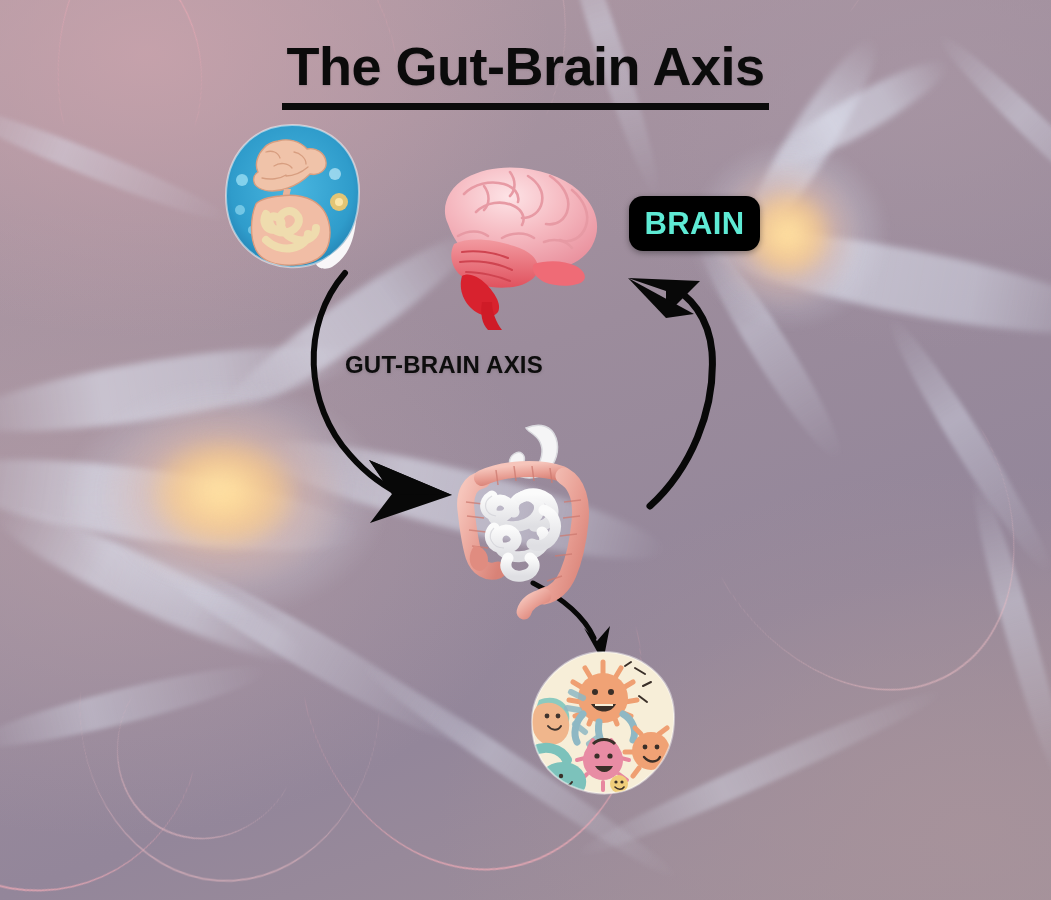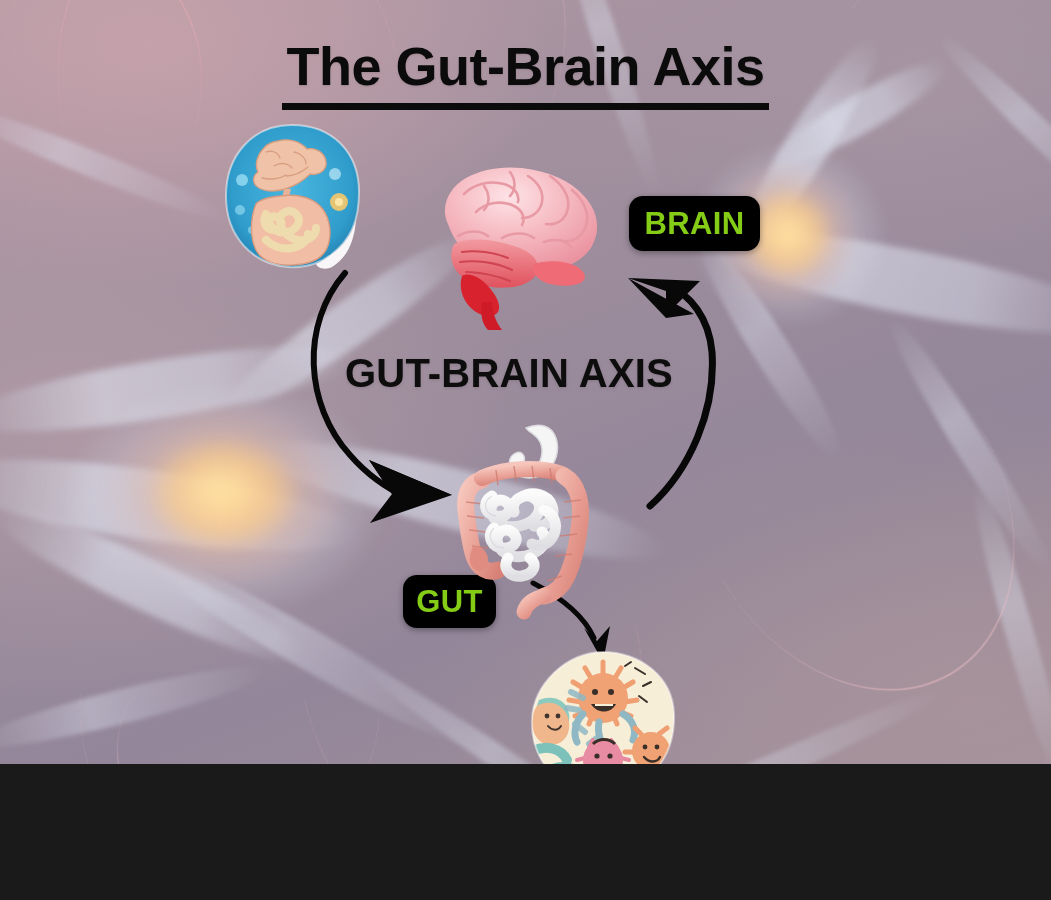--- a/index.html
+++ b/index.html
@@ -1,20 +1,20 @@
 <!DOCTYPE html>
 <html><head>
 <meta charset="utf-8">
 <style>
   html,body{margin:0;padding:0;background:#1a1a1a;}
   body{font-family:"Liberation Sans", sans-serif;}
 
   #stage{
     position:relative;
-    width:1051px;height:764px;
+    width:1051px;height:900px;
     overflow:hidden;
     background:#9b8c9a;
   }
 
   
   .bg-layer{position:absolute;inset:0;pointer-events:none;}
 
   .bg-base{
     background:
       radial-gradient(ellipse 55% 45% at 14% 6%,   rgba(201,163,172,.85) 0%, rgba(201,163,172,0) 70%),
@@ -71,35 +71,35 @@
     font-size:54px;font-weight:bold;color:#0b0b0b;
     letter-spacing:-0.5px;line-height:1.05;
     padding:0 4px 8px 4px;
     border-bottom:7px solid #0b0b0b;
     text-shadow:0 1px 2px rgba(120,100,110,.35);
   }
 
   
   .pill{
     position:absolute;
-    background:#000;color:#84cc16;
+    background:#000;color:#5eead4;
     font-weight:bold;
     border-radius:14px;
     display:flex;align-items:center;justify-content:center;
     box-shadow:0 2px 6px rgba(0,0,0,.35);
     letter-spacing:.4px;
   }
   #label-brain{left:629px;top:196px;width:131px;height:55px;font-size:31px;}
   #label-gut{left:403px;top:575px;width:93px;height:53px;font-size:31px;}
   #label-microbiota{left:507px;top:797px;width:234px;height:57px;font-size:31px;}
 
   
   #axis-text{
     position:absolute;left:345px;top:351px;
-    font-size:40px;font-weight:bold;color:#0d0d0d;
+    font-size:24px;font-weight:bold;color:#0d0d0d;
     letter-spacing:.2px;
     text-shadow:0 1px 3px rgba(110,95,105,.4);
   }
 
   
   .art{position:absolute;}
   .art svg{display:block;}
 
   
   #sticker-gutbrain{left:222px;top:122px;width:140px;height:148px;}
@@ -180,21 +180,20 @@
     </g>
 
     <g>
       <path d="M533,583 C566,600 585,618 594,638" fill="none" stroke="#080808" stroke-width="5" stroke-linecap="round"></path>
       <path d="M584,628 L603,662 L610,626 L597,641 Z" fill="#080808"></path>
     </g>
   </svg>
 
   <div class="pill" id="label-brain">BRAIN</div>
 
-  <div class="pill" id="label-gut">GUT</div>
 
 
   <div id="axis-text">GUT-BRAIN AXIS</div>
 
   <div class="art" id="sticker-gutbrain">
     <svg viewBox="0 0 140 148" width="140" height="148">
       <defs>
         <clipPath id="clipSticker">
           <path d="M70,3 C110,3 137,30 137,70 C137,100 128,118 110,132
                    C95,144 80,146 66,145 C30,142 4,114 4,74

